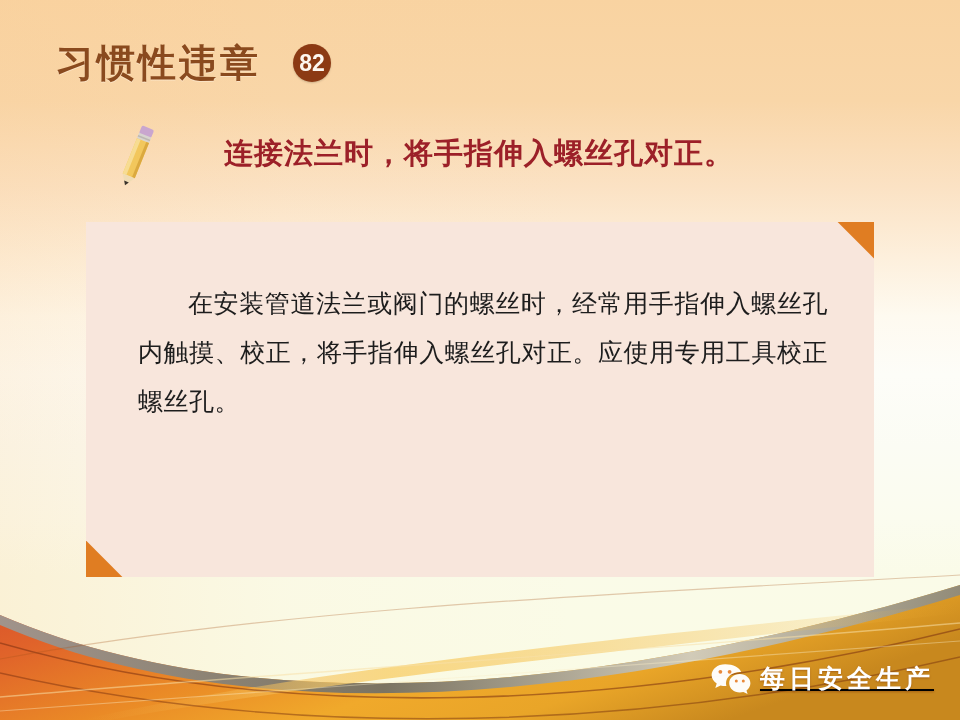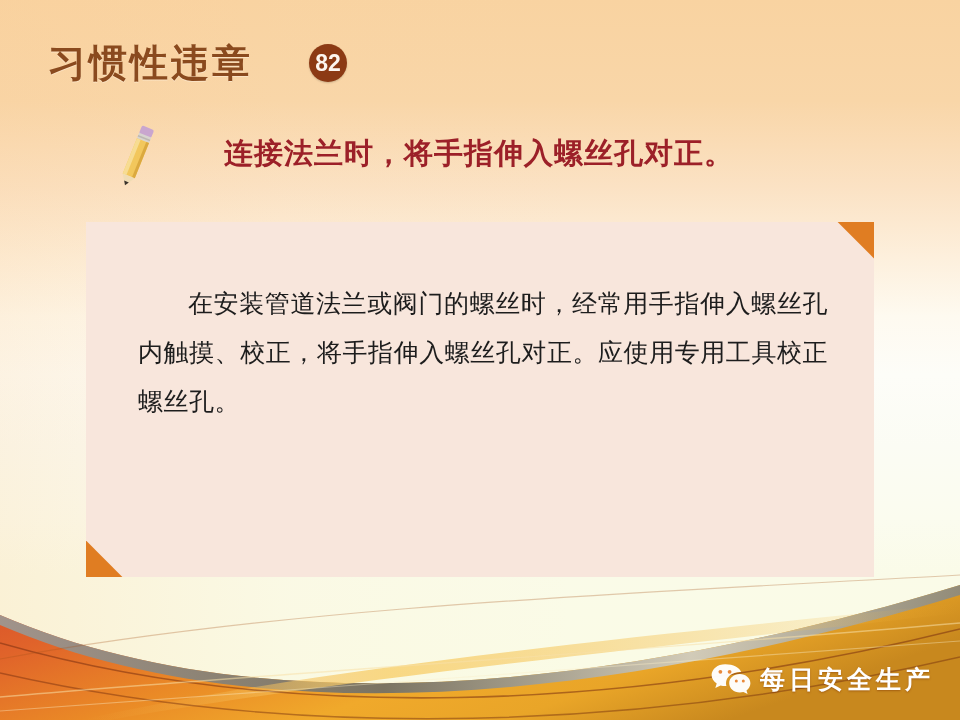--- a/index.html
+++ b/index.html
@@ -34,24 +34,24 @@
   .bg-tint {
     position: absolute;
     inset: 0;
     background: linear-gradient(to right, rgba(250,205,150,0.22) 0%, rgba(250,215,170,0.05) 30%, rgba(255,255,255,0) 60%);
     pointer-events: none;
   }
 
   
   .header {
     position: absolute;
-    left: 48px;
+    left: 56px;
     top: 44px;
     display: flex;
-    gap: 8px;
+    gap: 32px;
   }
   .title-text {
     font-size: 38px;
     font-weight: bold;
     color: #8a4a1e;
     letter-spacing: 3px;
     line-height: 1;
     white-space: nowrap;
     text-shadow: 0 1px 0 rgba(255,255,255,0.35);
   }
@@ -62,21 +62,20 @@
     background: #8c3a14;
     color: #fdf6ef;
     font-size: 23px;
     font-weight: bold;
     display: flex;
     align-items: center;
     justify-content: center;
     line-height: 1;
     font-family: "Liberation Sans", sans-serif;
     box-shadow: 0 1px 2px rgba(0,0,0,0.18);
-    margin-left: 48px;
   }
 
   
   .pencil {
     position: absolute;
     left: 108px;
     top: 122px;
     width: 60px;
     height: 70px;
   }
@@ -141,22 +140,23 @@
     width: 960px;
     height: 175px;
   }
 
   
   .brand {
     position: absolute;
     right: 26px;
     bottom: 24px;
     display: flex;
-    align-items: center;
+    align-items: flex-start;
     gap: 8px;
+    text-decoration: underline;
   }
   .brand-text {
     font-size: 25px;
     font-weight: bold;
     color: #ffffff;
     letter-spacing: 4px;
     white-space: nowrap;
     text-shadow: 0 1px 2px rgba(120,45,0,0.45);
   }
   .wechat-icon { width: 42px; height: 34px; display: block; }

